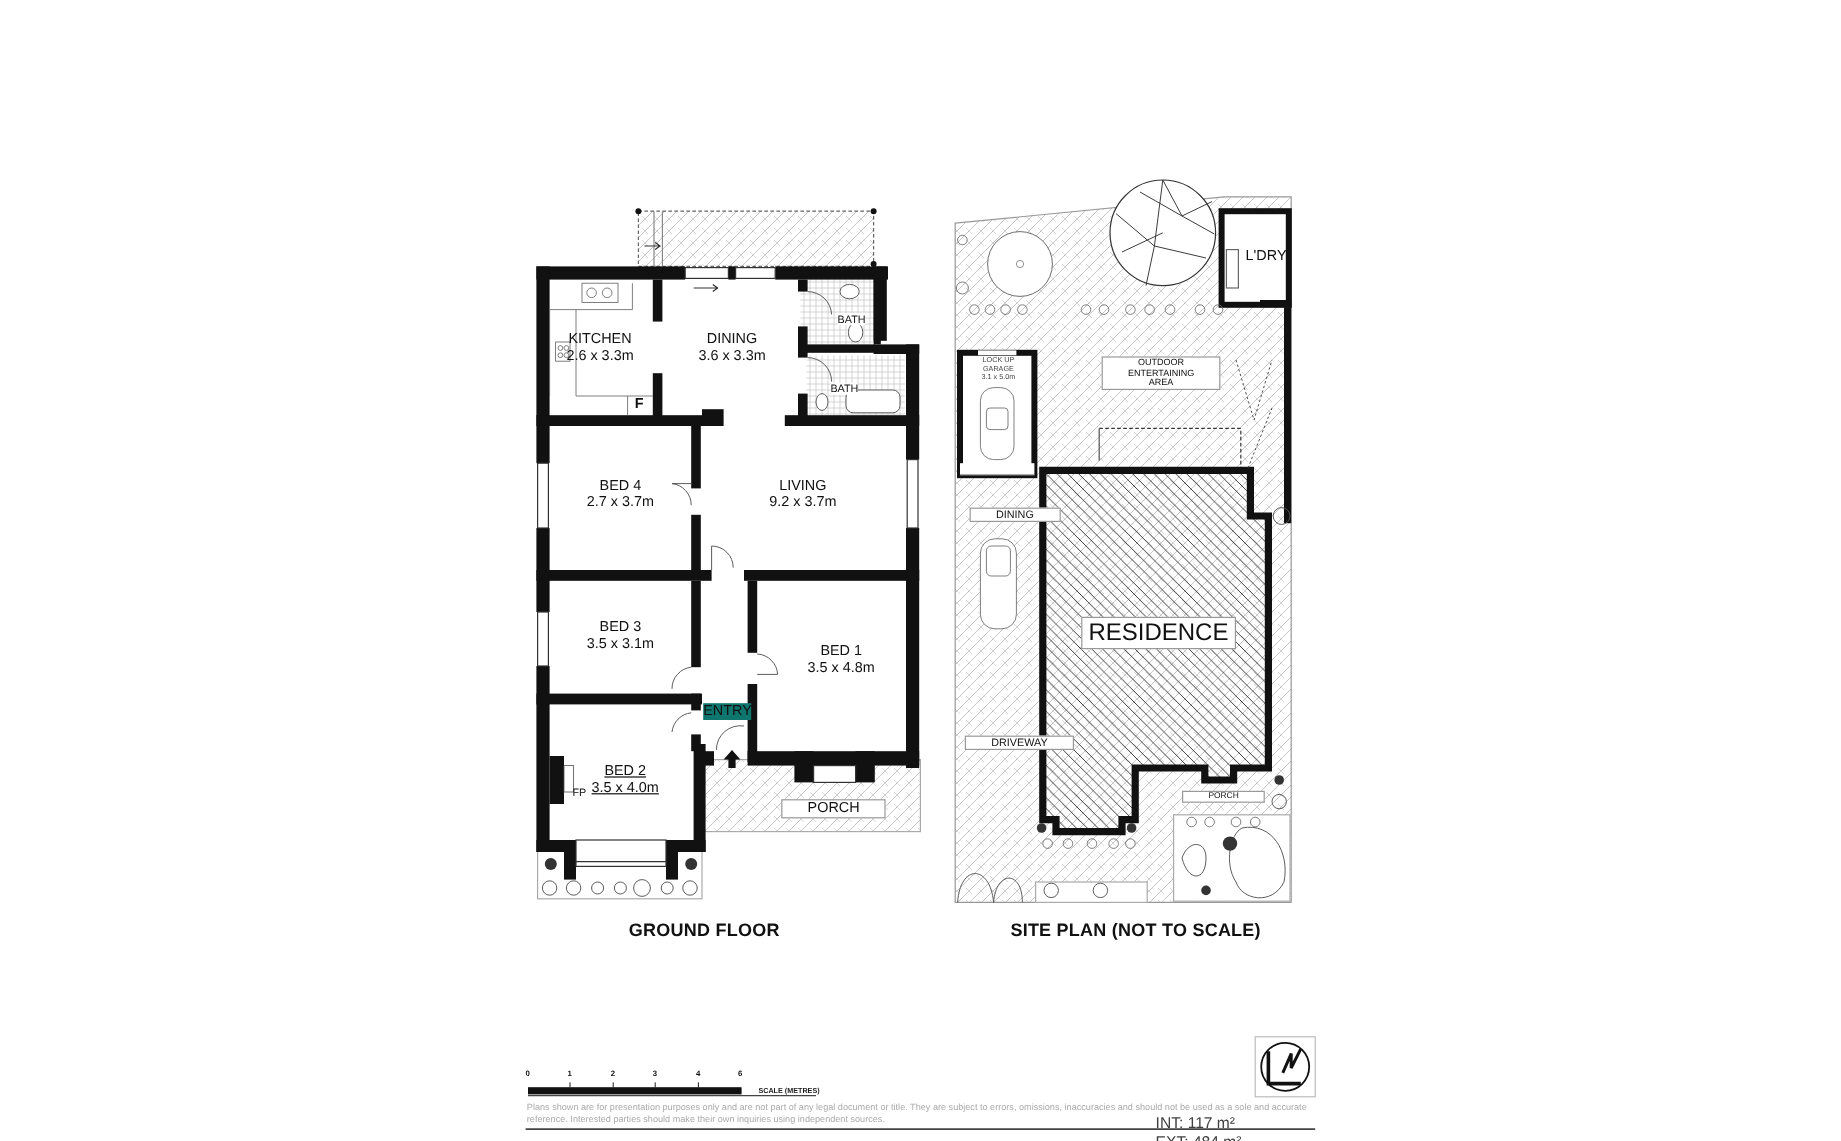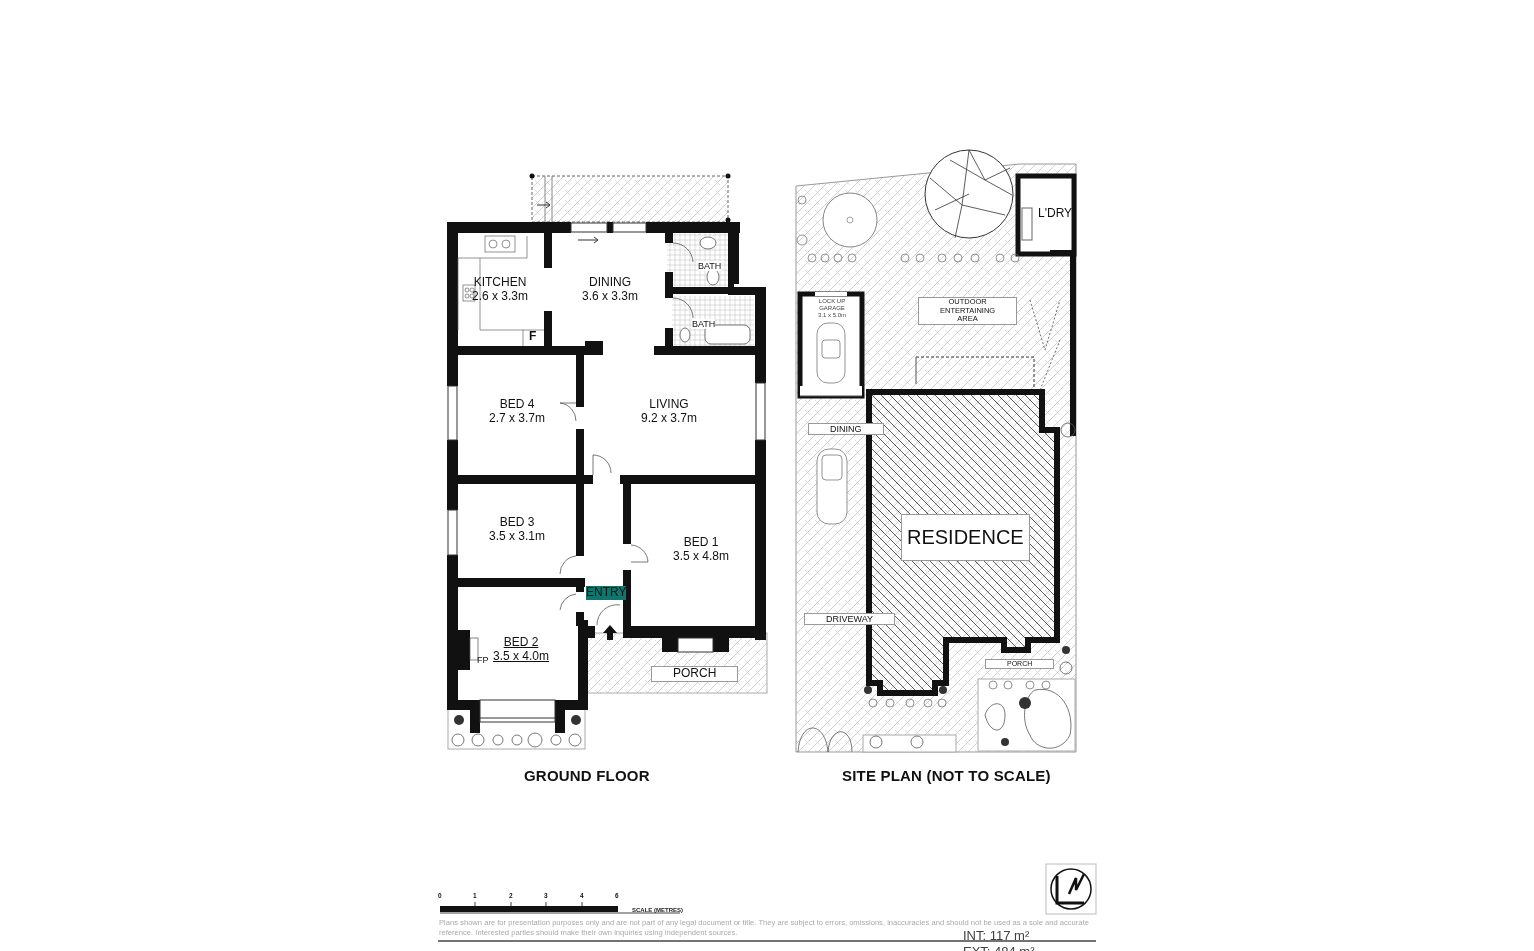--- a/index.html
+++ b/index.html
@@ -6,21 +6,21 @@
   body{width:1534px;height:951px;position:relative;overflow:hidden;font-family:"Liberation Sans",sans-serif;}
   #plan{position:absolute;left:0;top:0;}
   .lbl{position:absolute;font-family:"Liberation Sans",sans-serif;color:#111;text-align:center;white-space:nowrap;line-height:1.15;}
   .room{font-size:12px;}
   .room .n{display:block;}
   .room .d{display:block;}
   .small{font-size:9px;margin-top:12px;}
   .tiny{font-size:6px;color:#444;}
   .boxed{background:#fff;border:1px solid #999;padding:0 21px;}
   .title{font-size:15px;font-weight:bold;letter-spacing:0.2px;}
-  .res{font-size:20px;background:#fff;border:1px solid #999;padding:11px 5px;}
+  .res{font-size:20px;background:#fff;border:1px solid #999;padding:1px 5px;}
   .disc{position:absolute;left:439px;top:918px;width:660px;font-size:7.6px;line-height:10px;color:#aaa;}
   .area{position:absolute;left:963px;top:884px;font-size:13px;color:#404040;line-height:16px;margin-top:44px;}
   .scale-lbl{position:absolute;font-size:6px;color:#222;font-weight:bold;}
   .tick{position:absolute;font-size:6.5px;color:#111;font-weight:bold;}
 </style>
 </head>
 <body>
 
 <svg id="plan" width="1534" height="951" viewBox="0 0 1534 951" xmlns="http://www.w3.org/2000/svg">
   <defs>

